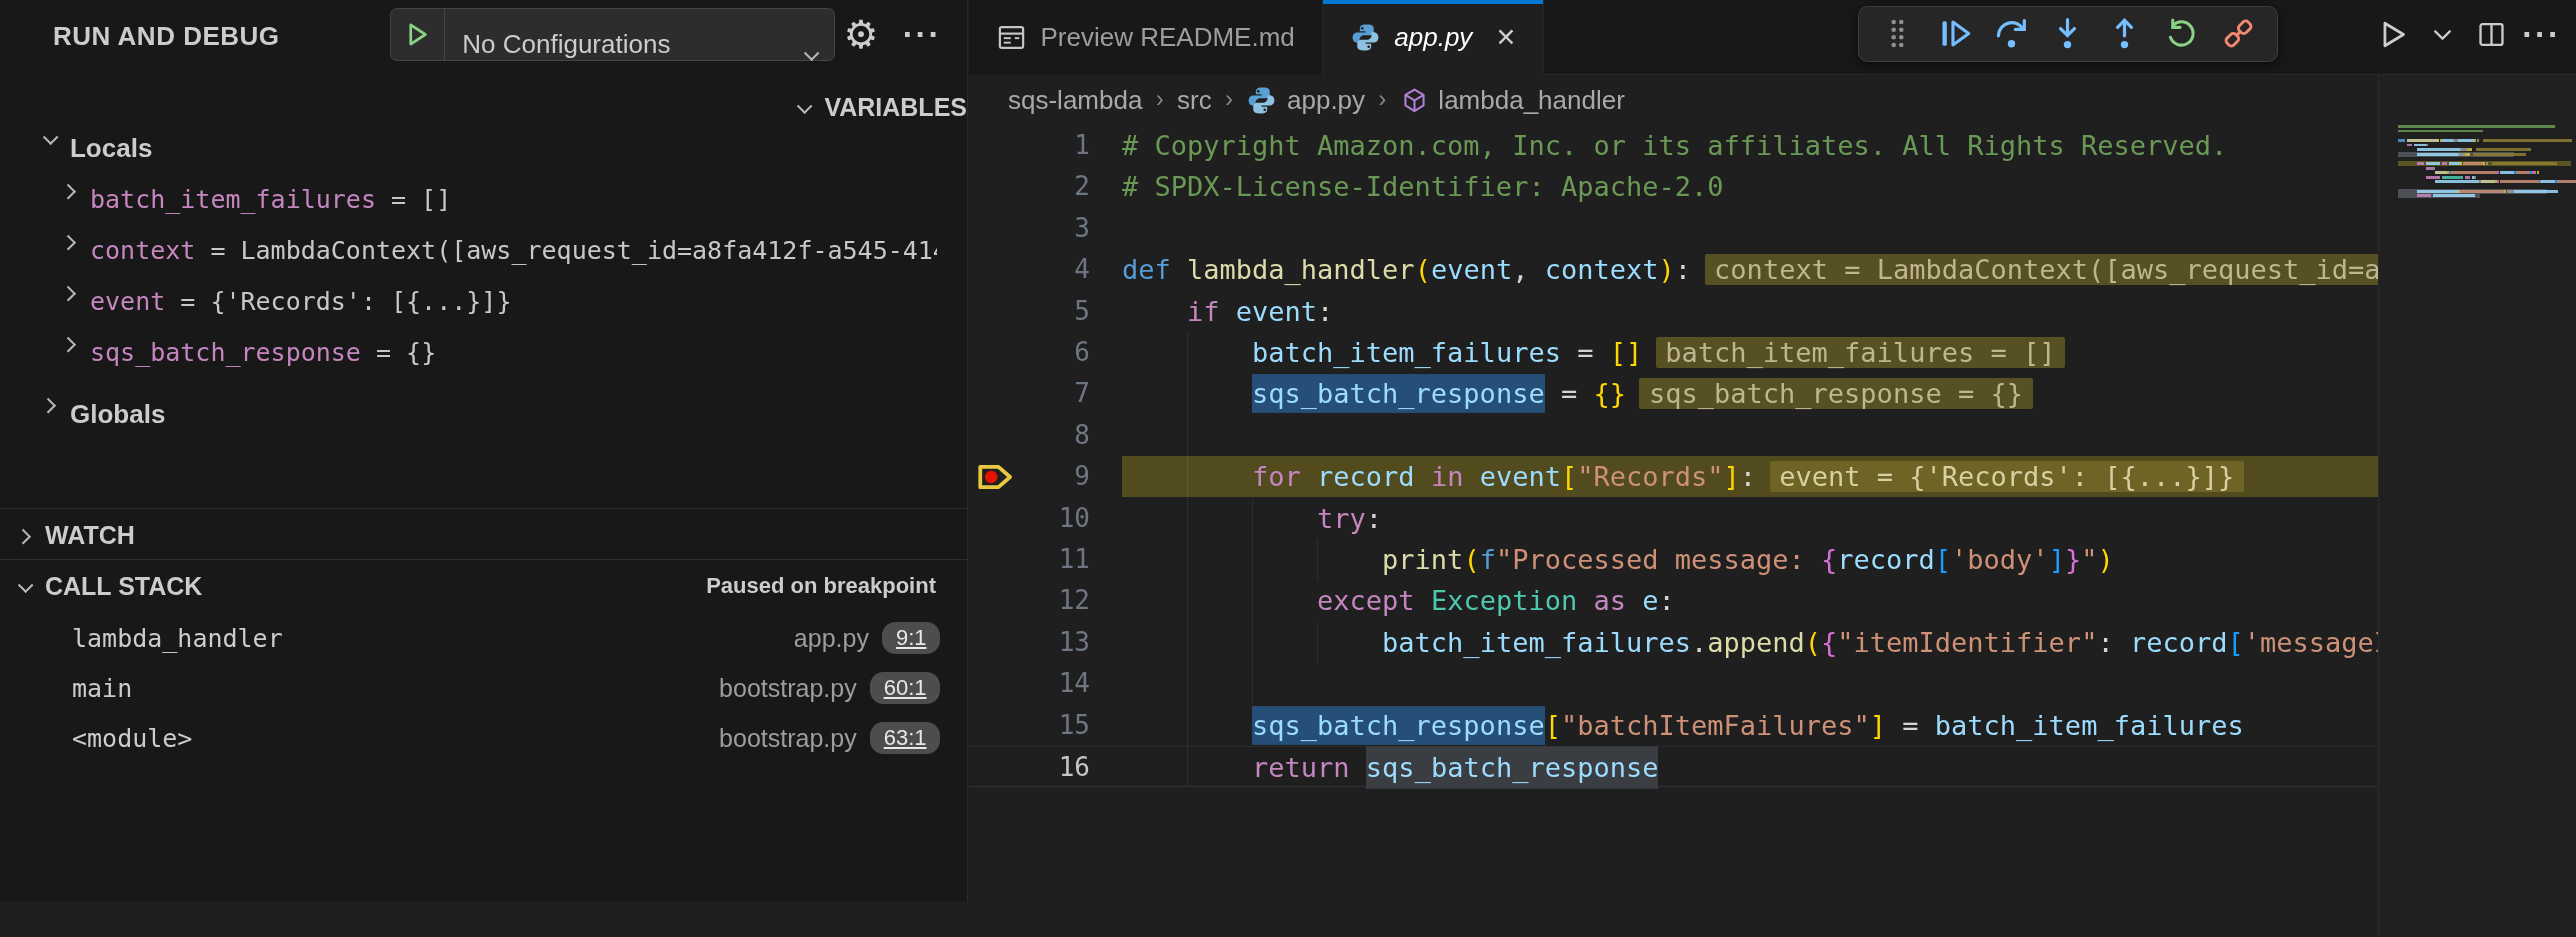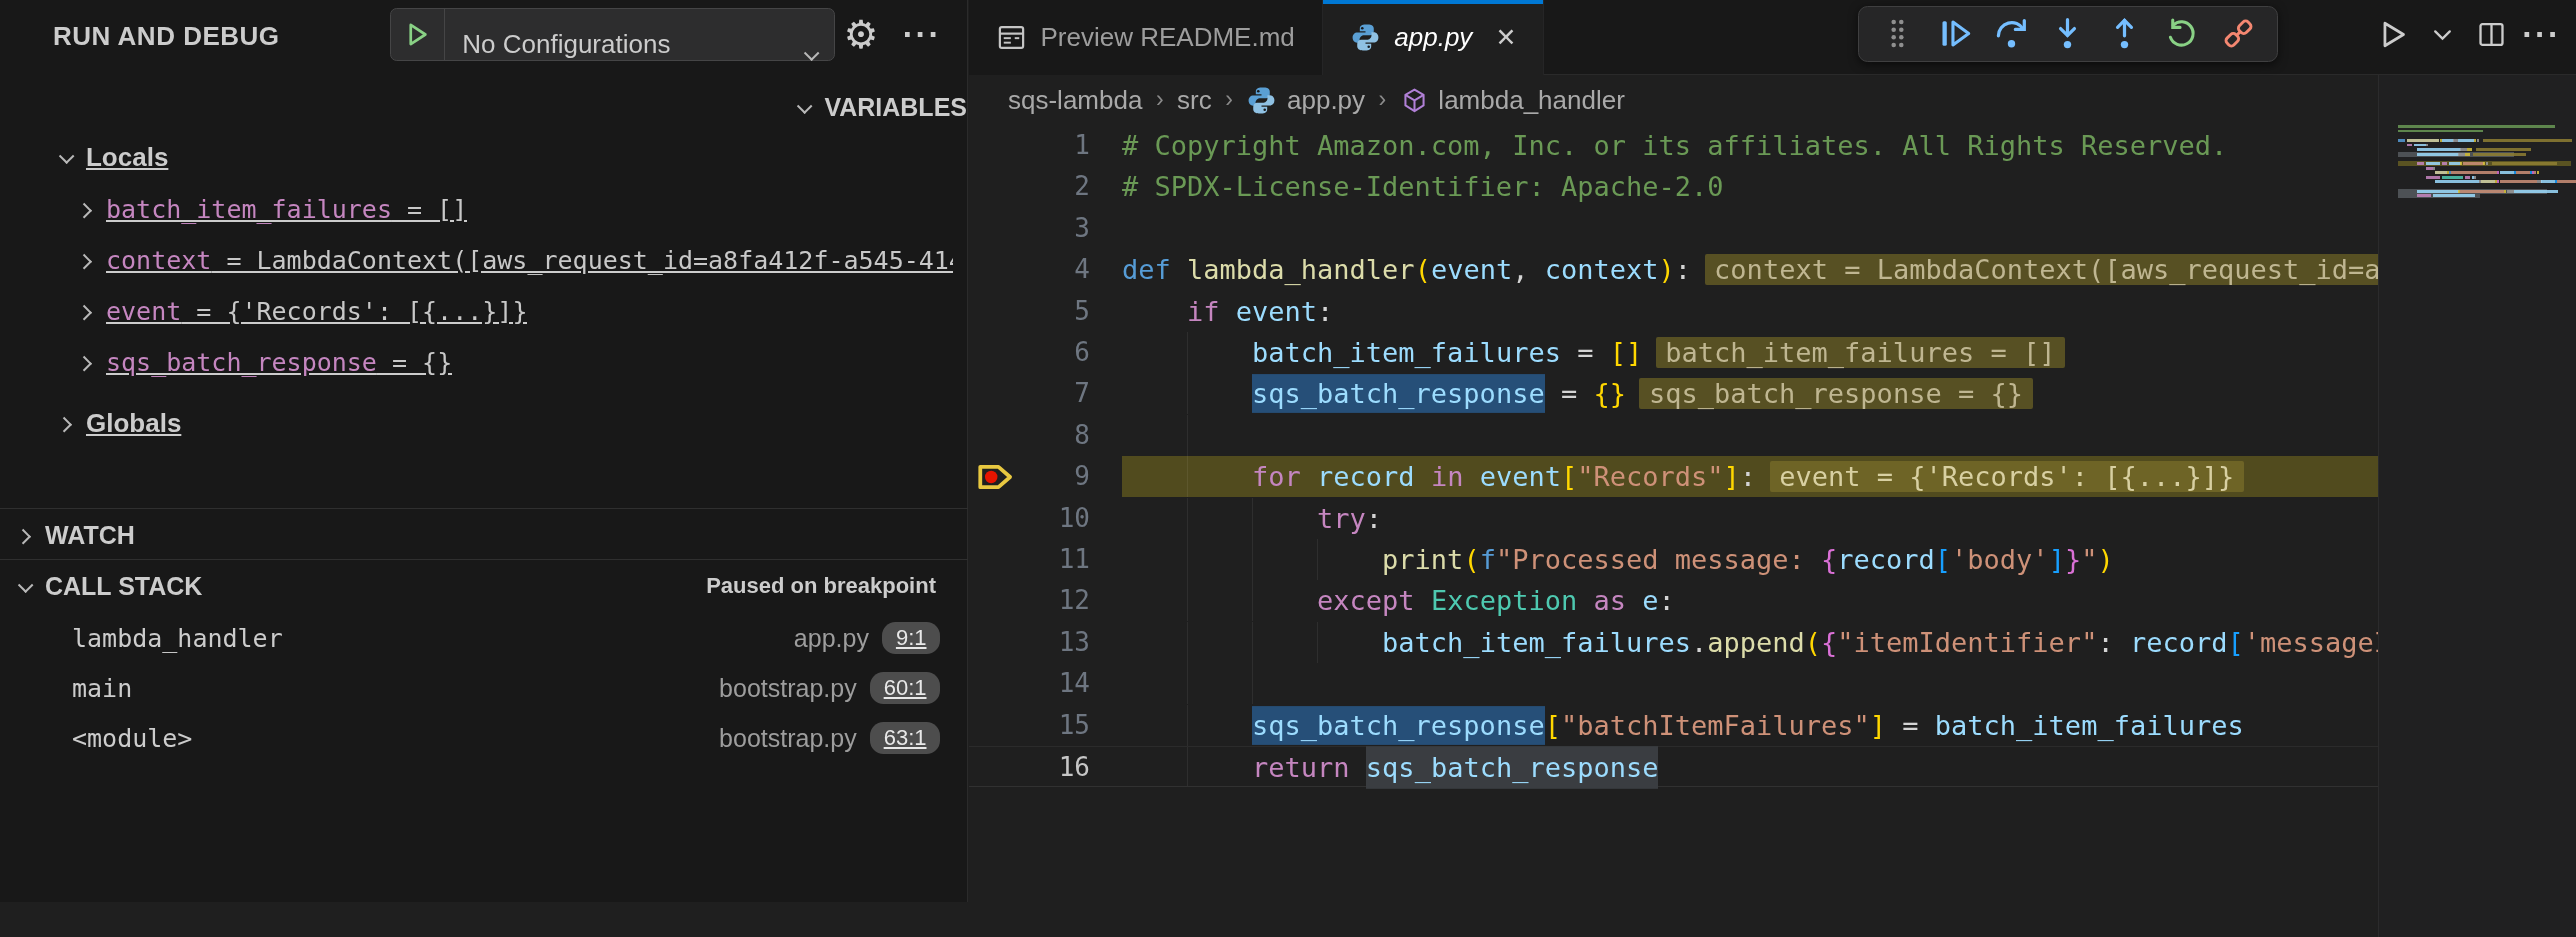--- a/index.html
+++ b/index.html
@@ -16,21 +16,21 @@
   .cfg-dd { position:absolute; left:390px; top:7.7px; width:445px; height:53px; background:#2d2d2e; border:1px solid #454546; border-radius:6.7px; display:flex; align-items:flex-end; cursor:pointer; }
   .cfg-play { width:54px; height:100%; display:flex; align-items:center; justify-content:center; border-right:1px solid #454546; }
   .cfg-label { flex:1; padding-left:17.3px; font-size:26px; color:#cccccc; white-space:nowrap; overflow:hidden; }
   .cfg-chev { width:48px; display:flex; align-items:center; justify-content:center; }
   .sb-gear { position:absolute; left:836px; top:9.6px; width:50px; height:50px; display:flex; align-items:center; justify-content:center; font-size:39px; color:#cccccc; cursor:pointer; }
   .sb-more { position:absolute; left:893px; top:9.6px; width:58px; height:50px; display:flex; align-items:center; justify-content:center; font-size:33px; font-weight:bold; color:#cccccc; letter-spacing:1.9px; cursor:pointer; }
   .chev { display:inline-block; width:10.6px; height:10.6px; border-right:2.3px solid #b8b8b8; border-bottom:2.3px solid #b8b8b8; }
   .chev.down  { transform:rotate(45deg)  translateY(-1.9px); }
   .chev.right { transform:rotate(-45deg) translateX(-1.9px); }
   .sec-head { position:absolute; left:0; width:100%; height:44px; display:flex; align-items:center; gap:15.4px; padding-left:19px; font-size:25px; font-weight:bold; color:#cccccc; cursor:pointer; }
-  .tree-row { position:absolute; left:16px; width:100%; height:48px; display:flex; align-items:center; gap:15.4px; cursor:pointer; white-space:nowrap;text-decoration:underline; }
+  .tree-row { position:absolute; left:0; width:100%; height:48px; display:flex; align-items:flex-start; gap:15.4px; cursor:pointer; white-space:nowrap; }
   .scope-label { font-size:26px; font-weight:bold; color:#cccccc; }
   .var-line { font-family:"DejaVu Sans Mono", monospace; font-size:25px; overflow:hidden; text-overflow:clip; }
   .var-name { color:#c586c0; }
   .var-val  { color:#c8c8c8; }
   .divider { position:absolute; left:0; width:968px; height:1px; background:#2f2f2f; }
   .paused-badge { position:absolute; right:31px; top:0; height:44px; display:flex; align-items:center; font-size:22px; font-weight:bold; color:#cccccc; }
   .frame-row { position:absolute; left:0; width:100%; height:48px; display:flex; align-items:center; cursor:pointer; }
   .frame-name { position:absolute; left:72px; font-family:"DejaVu Sans Mono", monospace; font-size:25px; color:#cccccc; }
   .frame-right { position:absolute; right:27px; display:flex; align-items:center; gap:13.5px; }
   .frame-file { font-size:25px; color:#9d9d9d; }

